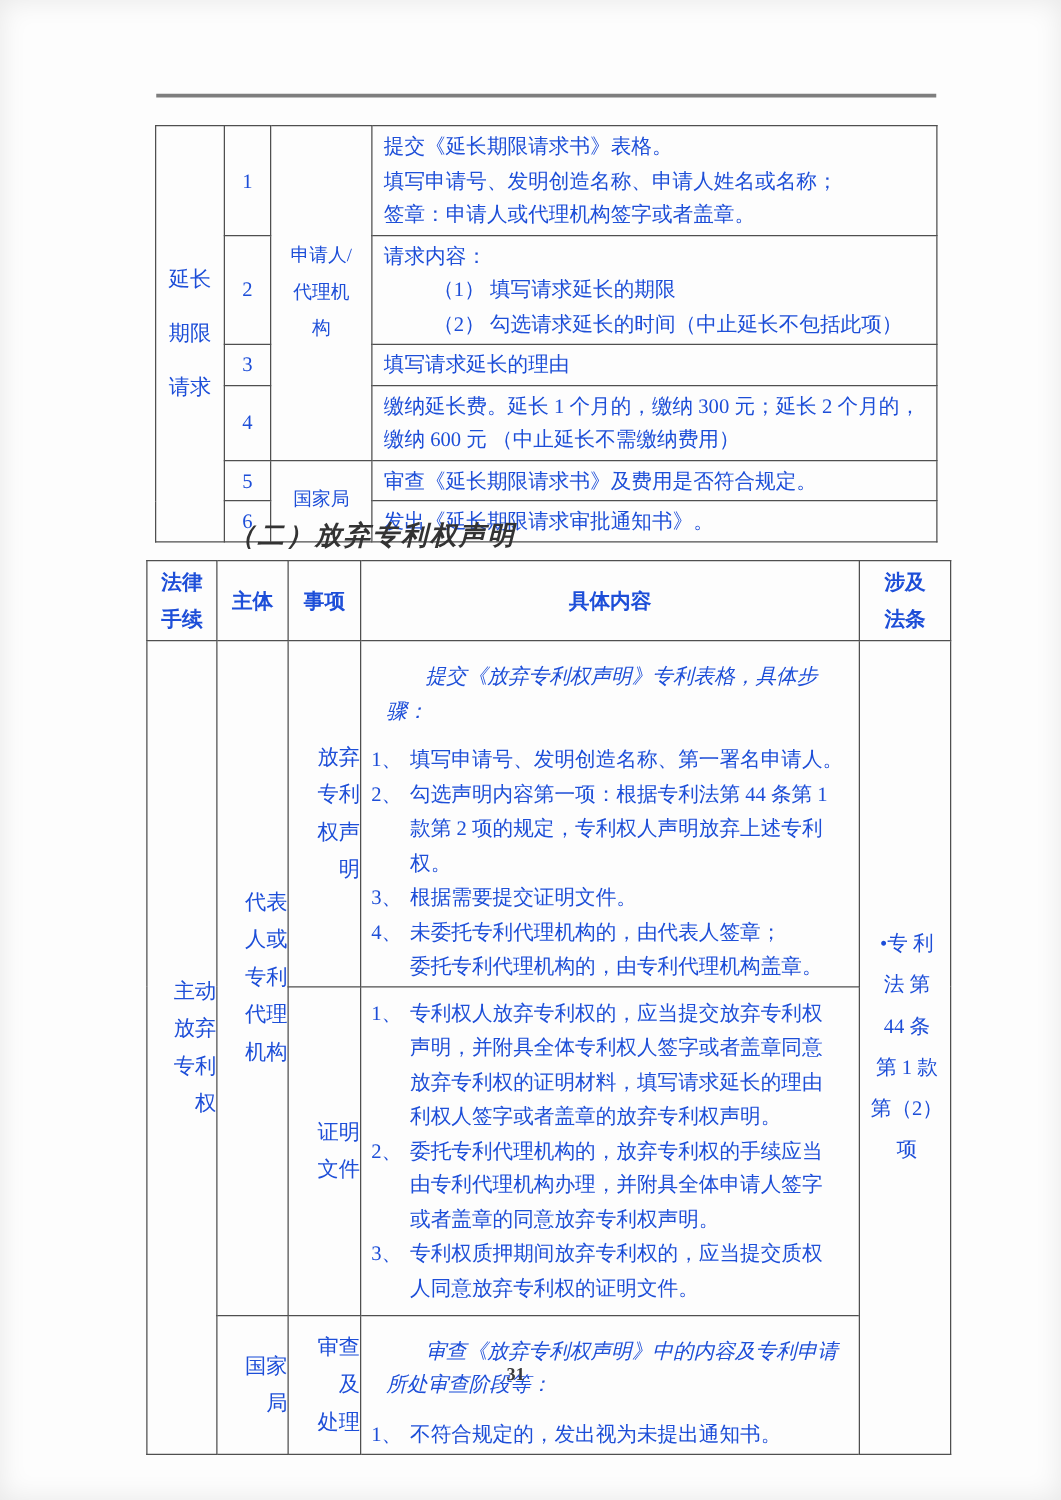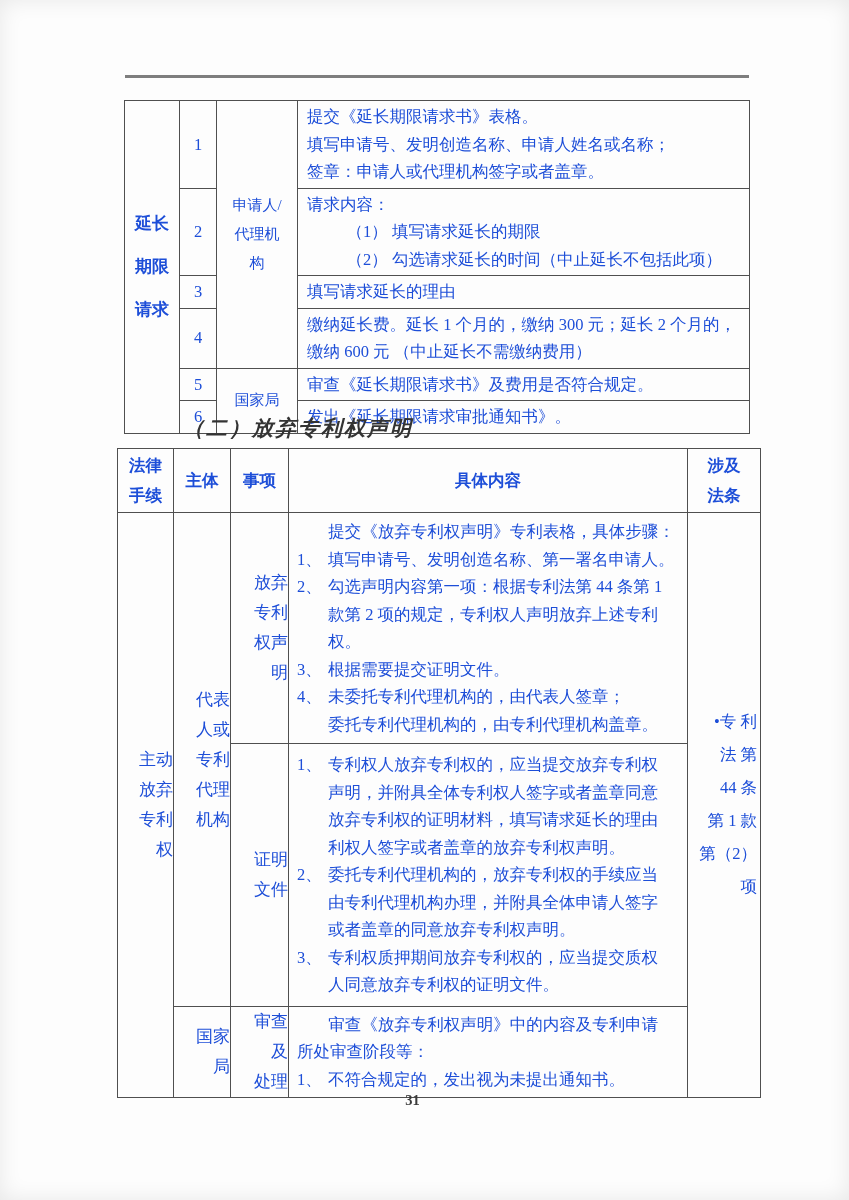--- a/index.html
+++ b/index.html
@@ -28,21 +28,21 @@
     vertical-align:middle;
     padding:0;
     font-weight:normal;
     color:#1d4ed8;
     overflow:hidden;
   }
   .pre{white-space:pre-line;}
   
   .t1{position:absolute;left:124px;top:100px;width:625px;}
   .t1 .proc{
-    text-align:center;white-space:pre-line;line-height:43px;font-size:17px;font-weight:bold;
+    text-align:center;white-space:pre-line;line-height:43px;font-size:17px;
   }
   .t1 .num{text-align:center;font-size:16.5px;}
   .t1 .subj{text-align:center;white-space:pre-line;line-height:29px;font-size:15px;}
   .t1 .content{padding:2px 8px 2px 9px;}
   .t1 .content p{margin:0;}
   .t1-sub{padding-left:2.4em;}
   
   .section-heading{
     position:absolute;left:183px;top:414px;
     font-size:21px;font-weight:bold;font-style:italic;
@@ -50,26 +50,26 @@
   }
   
   .t2{position:absolute;left:117px;top:448px;width:643px;}
   .t2 th{
     font-weight:bold;text-align:center;white-space:pre-line;line-height:30px;
   }
   .t2 .proc,.t2 .subj,.t2 .item{
     text-align:right;white-space:pre-line;line-height:30px;font-size:17px;
   }
   .t2 .content{padding:2px 4px 2px 8px;}
-  .t2 .content .intro{margin:0;text-indent:1.9em;white-space:pre-line;}
+  .t2 .content .intro{margin:12px;text-indent:1.9em;white-space:pre-line;font-style:italic;}
   .li{display:flex;align-items:flex-start;}
   .li-num{flex:0 0 31px;}
   .li-txt{flex:1;white-space:pre-line;}
   .t2 .law{
-    white-space:pre-line;line-height:33px;text-align:right;
+    white-space:pre-line;line-height:33px;text-align:center;
     padding:2px 3px 4px 6px;font-size:16.5px;
   }
   
   .page-number{
     position:absolute;left:0;top:1092px;width:825px;
     text-align:center;font-weight:bold;font-size:14.5px;color:#3a3a3a;
     font-family:"Liberation Serif","DejaVu Serif",serif;
   }
 </style>
 </head>

